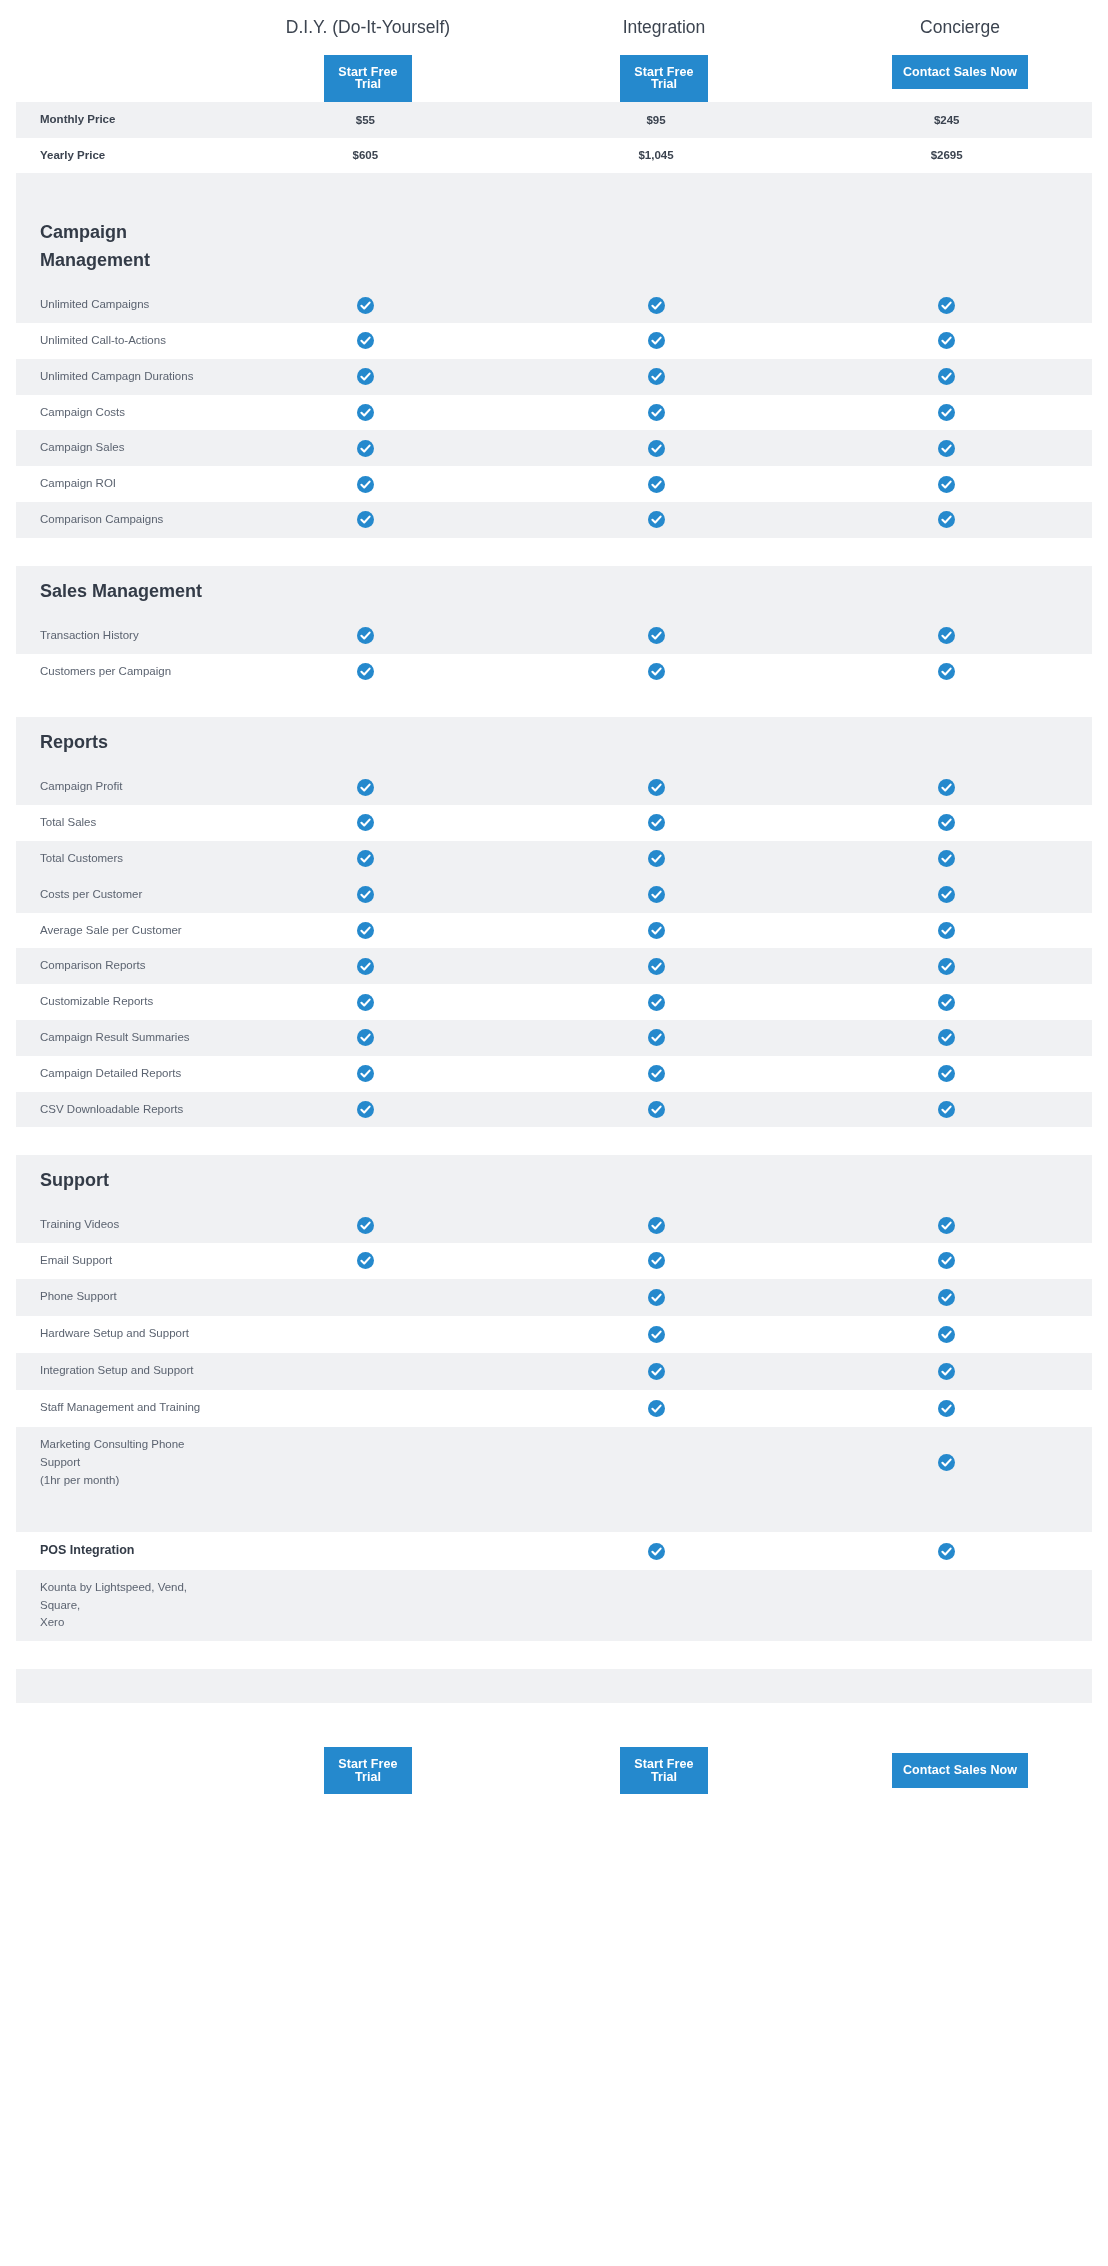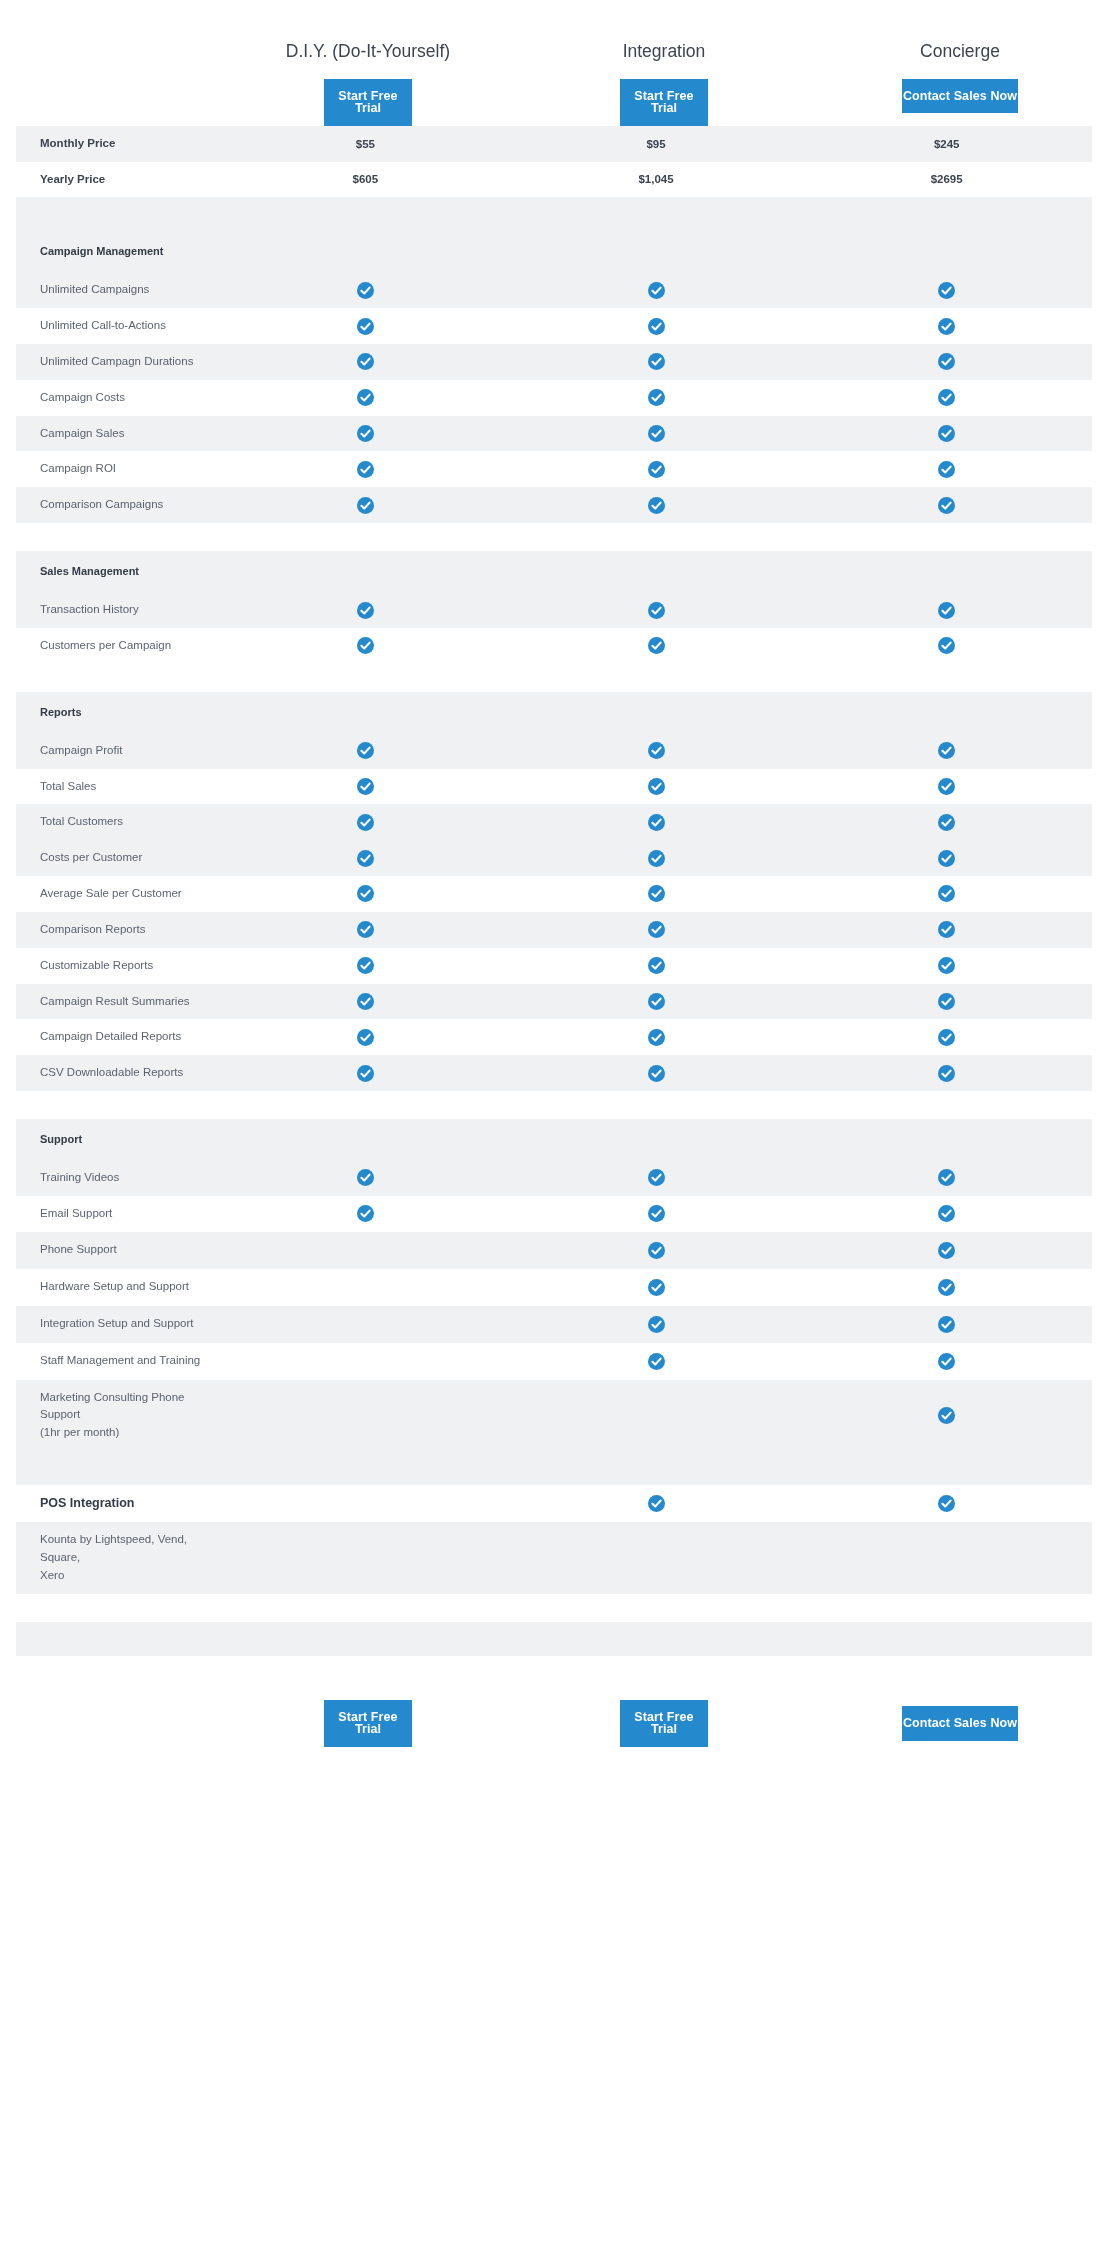--- a/index.html
+++ b/index.html
@@ -9,21 +9,20 @@
     min-height: 2266px;
     background: #ffffff;
     font-family: "Liberation Sans", sans-serif;
     color: #4a5360;
     -webkit-font-smoothing: antialiased;
   }
 
   .pricing-table {
     width: 1108px;
     padding: 0;
-    margin-top: 24px;
   }
 
   
   .table-head {
     display: flex;
     align-items: flex-start;
     padding-top: 8px;
   }
   .head-feature-cell {
     width: 220px;
@@ -49,21 +48,21 @@
     font-size: 12.5px;
     font-weight: 700;
     padding: 11px 0;
     width: 88px;
     text-align: center;
     border: none;
     cursor: pointer;
     letter-spacing: .1px;
     line-height: 1;
   }
-  .cta-button.wide { width: 116px; }
+  .cta-button.wide { width: 136px; }
 
   
   .row {
     display: flex;
     align-items: center;
     min-height: 32px;
     margin: 0 16px;
   }
   .row.shaded { background: #f0f1f3; }
   .row.spacer {
@@ -99,21 +98,21 @@
     font-weight: 700;
     color: #3c4450;
     font-size: 11.5px;
   }
   .row.price { min-height: 34px; }
 
   
   .row.section-head .cell-feature {
     font-weight: 700;
     color: #333b47;
-    font-size: 11px;
+    font-size: 18px;
     padding-top: 12px;
     padding-bottom: 12px;
   }
   .row.section-head { min-height: 38px; }
 
   
   .row.pos-head .cell-feature {
     font-weight: 700;
     color: #333b47;
     font-size: 12.5px;

